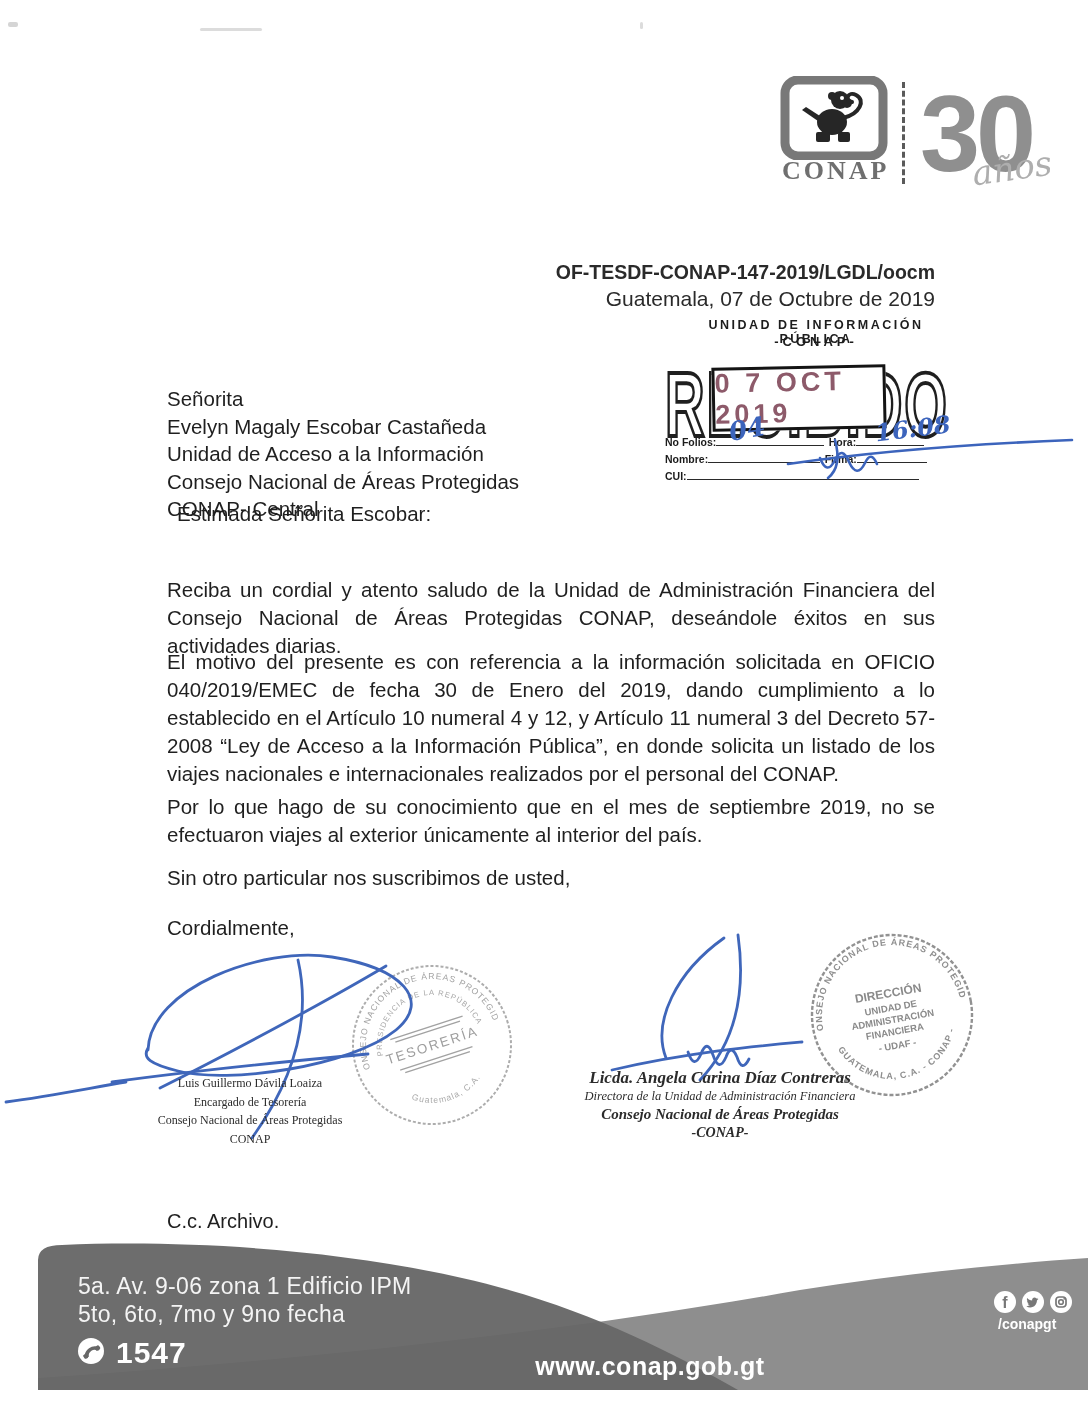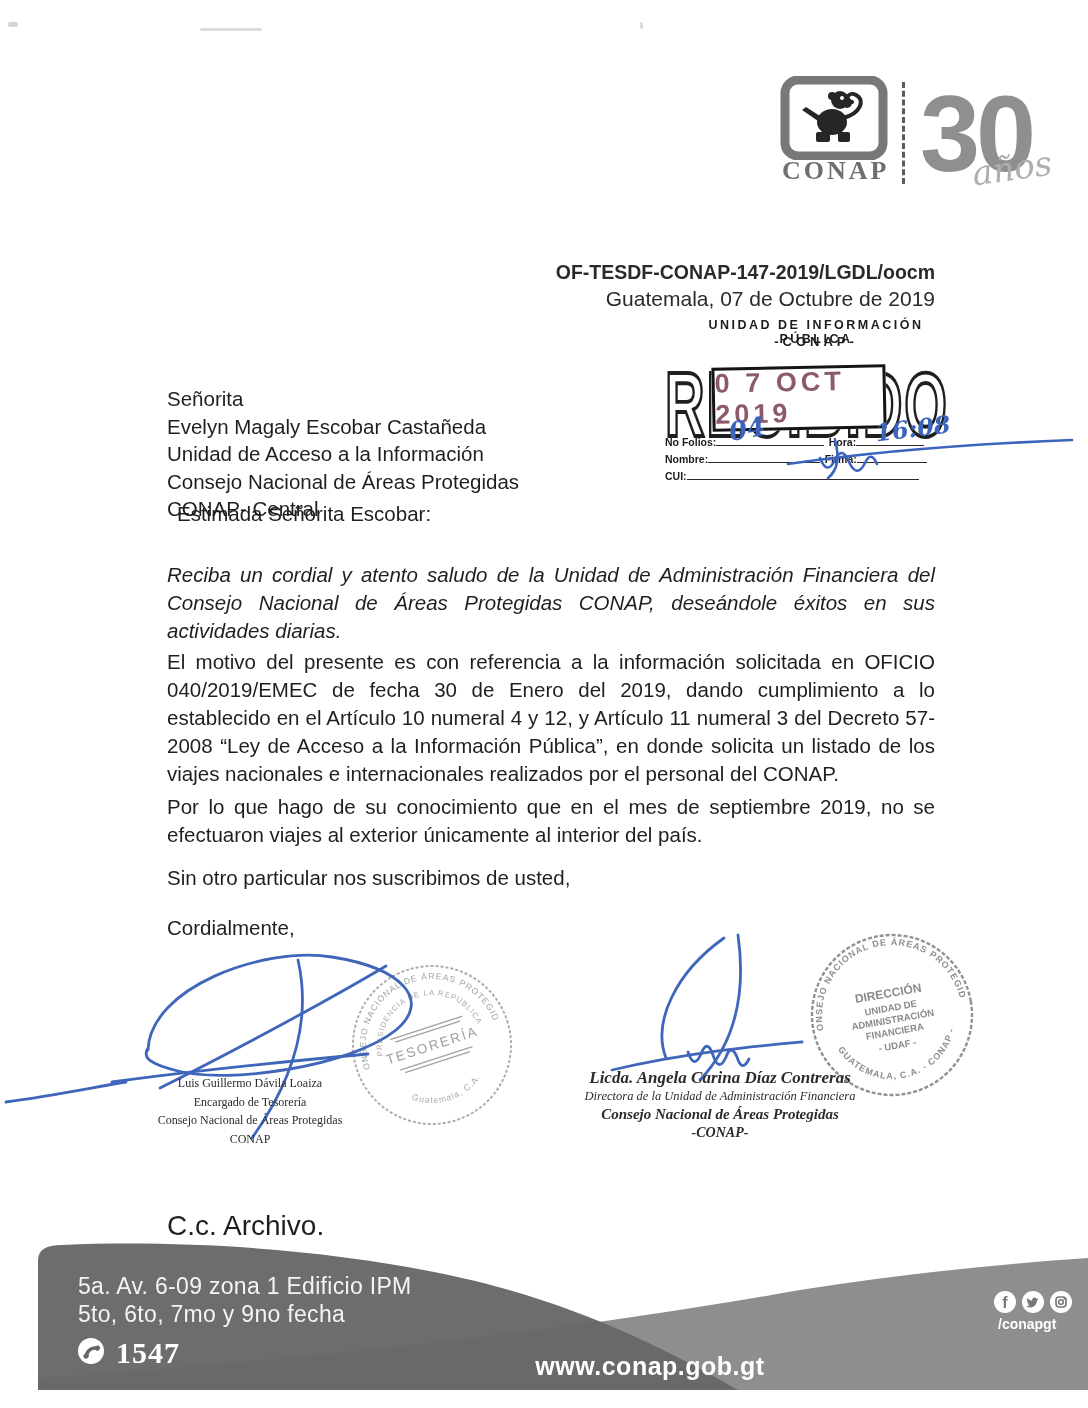--- a/index.html
+++ b/index.html
@@ -41,25 +41,25 @@
   .para.nojust{text-align:left;}
 
   
   .sigL{font-family:"Liberation Serif",serif;color:#2b2b2b;text-align:center;line-height:18.5px;}
   .sigL .nm{font-size:12px;}
   .sigL .t{font-size:12px;}
   .sigR{font-family:"Liberation Serif",serif;font-style:italic;color:#2b2b2b;text-align:center;}
   .sigR .nm{font-size:17px;font-weight:700;line-height:20px;}
   .sigR .t{font-size:12.5px;line-height:17px;}
   .sigR .o{font-size:15px;font-weight:700;line-height:19px;}
-  .cc{font-size:28px;color:#1f1f1f;}
+  .cc{font-size:20px;color:#1f1f1f;}
 
   
   .f-addr{color:#f4f4f4;font-size:23px;font-weight:500;line-height:28px;letter-spacing:.3px;}
-  .f-phone{color:#ffffff;font-size:30px;font-weight:700;letter-spacing:1px;font-family:Liberation Serif, serif;}
+  .f-phone{color:#ffffff;font-size:30px;font-weight:700;letter-spacing:1px;}
   .f-web{color:#ffffff;font-size:25px;font-weight:700;letter-spacing:.5px;}
   .f-social{color:#ffffff;font-size:14px;font-weight:700;}
   svg text{font-family:"Liberation Sans",sans-serif;}
 </style>
 </head>
 <body>
 
 <div class="page">
 
   <div class="artifact" style="left:8px;top:22px;width:10px;height:5px;opacity:.6;"></div>
@@ -126,21 +126,21 @@
 
   <div class="abs recip" style="left:167px;top:355px;">
     <div>Señorita</div>
     <div>Evelyn Magaly Escobar Castañeda</div>
     <div>Unidad de Acceso a la Información</div>
     <div>Consejo Nacional de Áreas Protegidas</div>
     <div>CONAP- Central</div>
   </div>
 
   <p class="para nojust abs" style="left:177px;top:500px;width:768px;">Estimada Señorita Escobar:</p>
-  <p class="para abs" style="left:167px;top:561px;width:768px;font-style:italic;">Reciba un cordial y atento saludo de la Unidad de Administración Financiera del Consejo Nacional de Áreas Protegidas CONAP, deseándole éxitos en sus actividades diarias.</p>
+  <p class="para abs" style="left:167px;top:576px;width:768px;">Reciba un cordial y atento saludo de la Unidad de Administración Financiera del Consejo Nacional de Áreas Protegidas CONAP, deseándole éxitos en sus actividades diarias.</p>
   <p class="para abs" style="left:167px;top:648px;width:768px;">El motivo del presente es con referencia a la información solicitada en OFICIO 040/2019/EMEC de fecha 30 de Enero del 2019, dando cumplimiento a lo establecido en el Artículo 10 numeral 4 y 12,  y Artículo 11 numeral 3 del Decreto 57-2008 “Ley de Acceso a la Información Pública”, en donde solicita un listado de los viajes nacionales e internacionales realizados por el personal del CONAP.</p>
   <p class="para abs" style="left:167px;top:793px;width:768px;">Por lo que hago de su conocimiento que en el mes de septiembre 2019, no se efectuaron viajes al exterior únicamente al interior del país.</p>
   <p class="para nojust abs" style="left:167px;top:864px;width:768px;">Sin otro particular nos suscribimos de usted,</p>
   <p class="para nojust abs" style="left:167px;top:914px;width:768px;">Cordialmente,</p>
 
   <svg class="abs" style="left:342px;top:955px;transform:rotate(-18deg);" width="180" height="180" viewBox="0 0 180 180">
     <defs>
       <path id="ltop" d="M 24 90 A 66 66 0 0 1 156 90"></path>
       <path id="ltop2" d="M 40 90 A 50 50 0 0 1 140 90"></path>
       <path id="lbot" d="M 32 90 A 58 58 0 0 0 148 90"></path>
@@ -205,21 +205,21 @@
     <div class="t" style="font-size:14px;font-weight:700;">-CONAP-</div>
   </div>
 
   <div class="cc abs" style="left:167px;top:1210px;">C.c. Archivo.</div>
 
   <svg class="abs" style="left:0;top:1238px;" width="1088" height="156" viewBox="0 0 1088 156">
     <path d="M 38 140 C 300 122 560 95 800 52 C 900 36 1000 26 1088 20 L 1088 152 L 38 152 Z" fill="#8e8e8e"></path>
     <path d="M 38 152 L 38 22 Q 38 7 62 7 C 180 2 330 10 462 40 C 570 64 662 108 738 152 Z" fill="#676767" opacity="0.96"></path>
   </svg>
   <div class="f-addr abs" style="left:78px;top:1272px;">
-    <div>5a. Av. 6-09 zona 1 Edificio IPM</div>
+    <div>5a. Av. 9-06 zona 1 Edificio IPM</div>
     <div>5to, 6to, 7mo y 9no fecha</div>
   </div>
   <svg class="abs" style="left:76px;top:1336px;" width="30" height="30" viewBox="0 0 30 30">
     <circle cx="15" cy="15" r="13" fill="#fff"></circle>
     <g transform="rotate(-35 15 15)">
       <path d="M8 17 A 8.5 8.5 0 0 1 22 17" fill="none" stroke="#676767" stroke-width="3.6" stroke-linecap="round"></path>
       <rect x="5.5" y="14" width="5" height="4.4" rx="1.2" fill="#676767"></rect>
       <rect x="19.5" y="14" width="5" height="4.4" rx="1.2" fill="#676767"></rect>
     </g>
   </svg>

